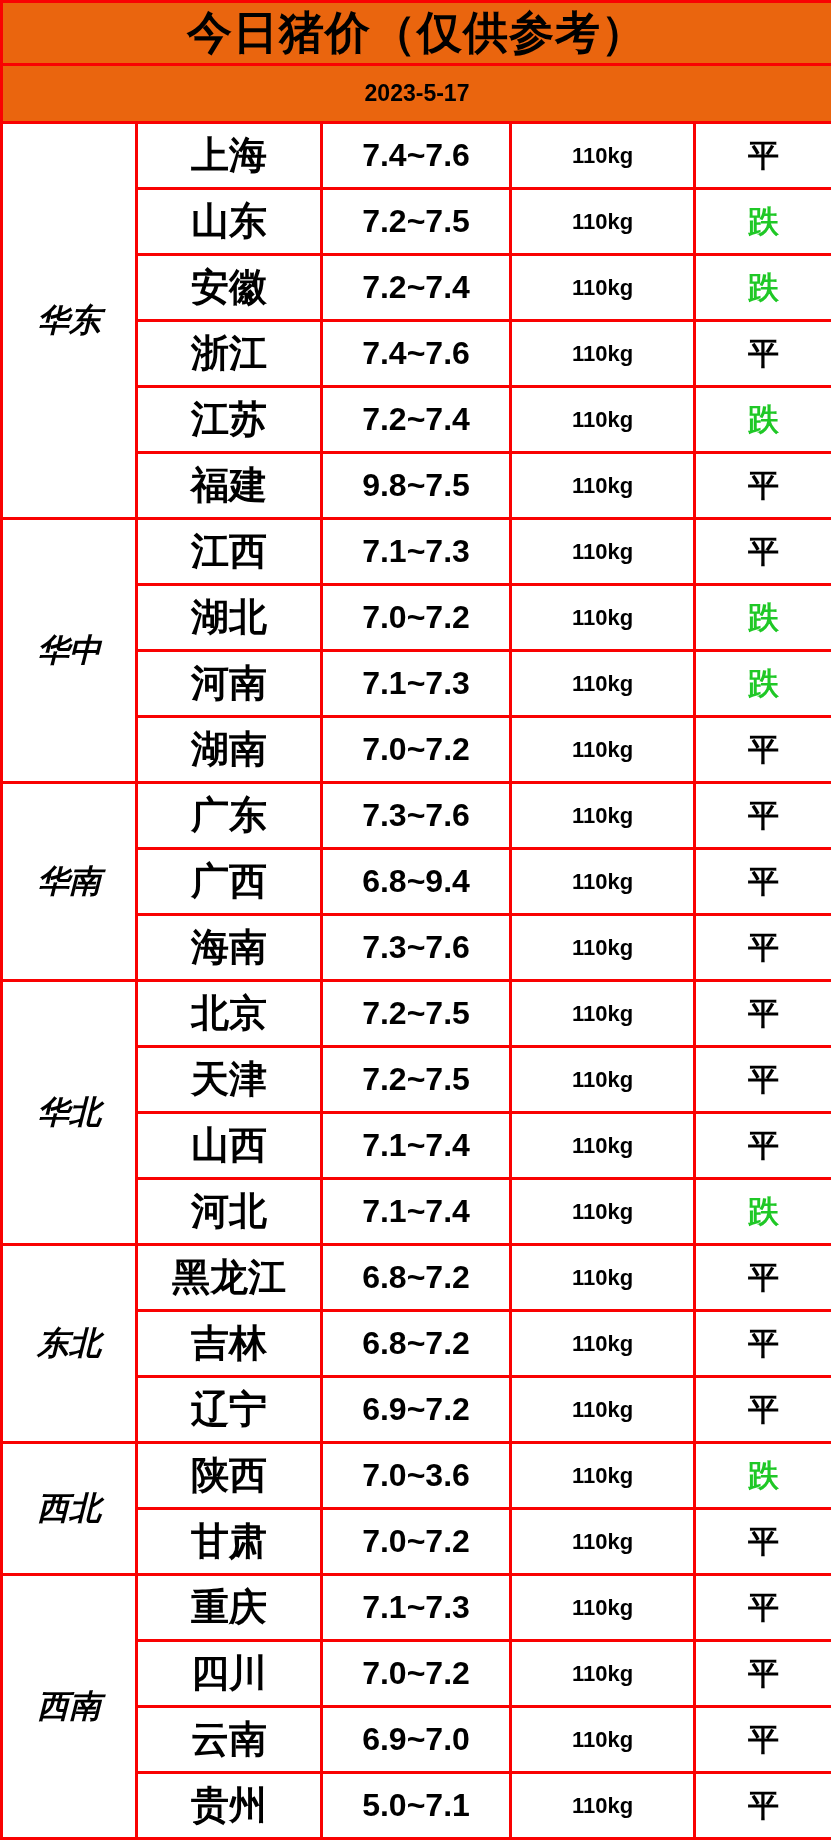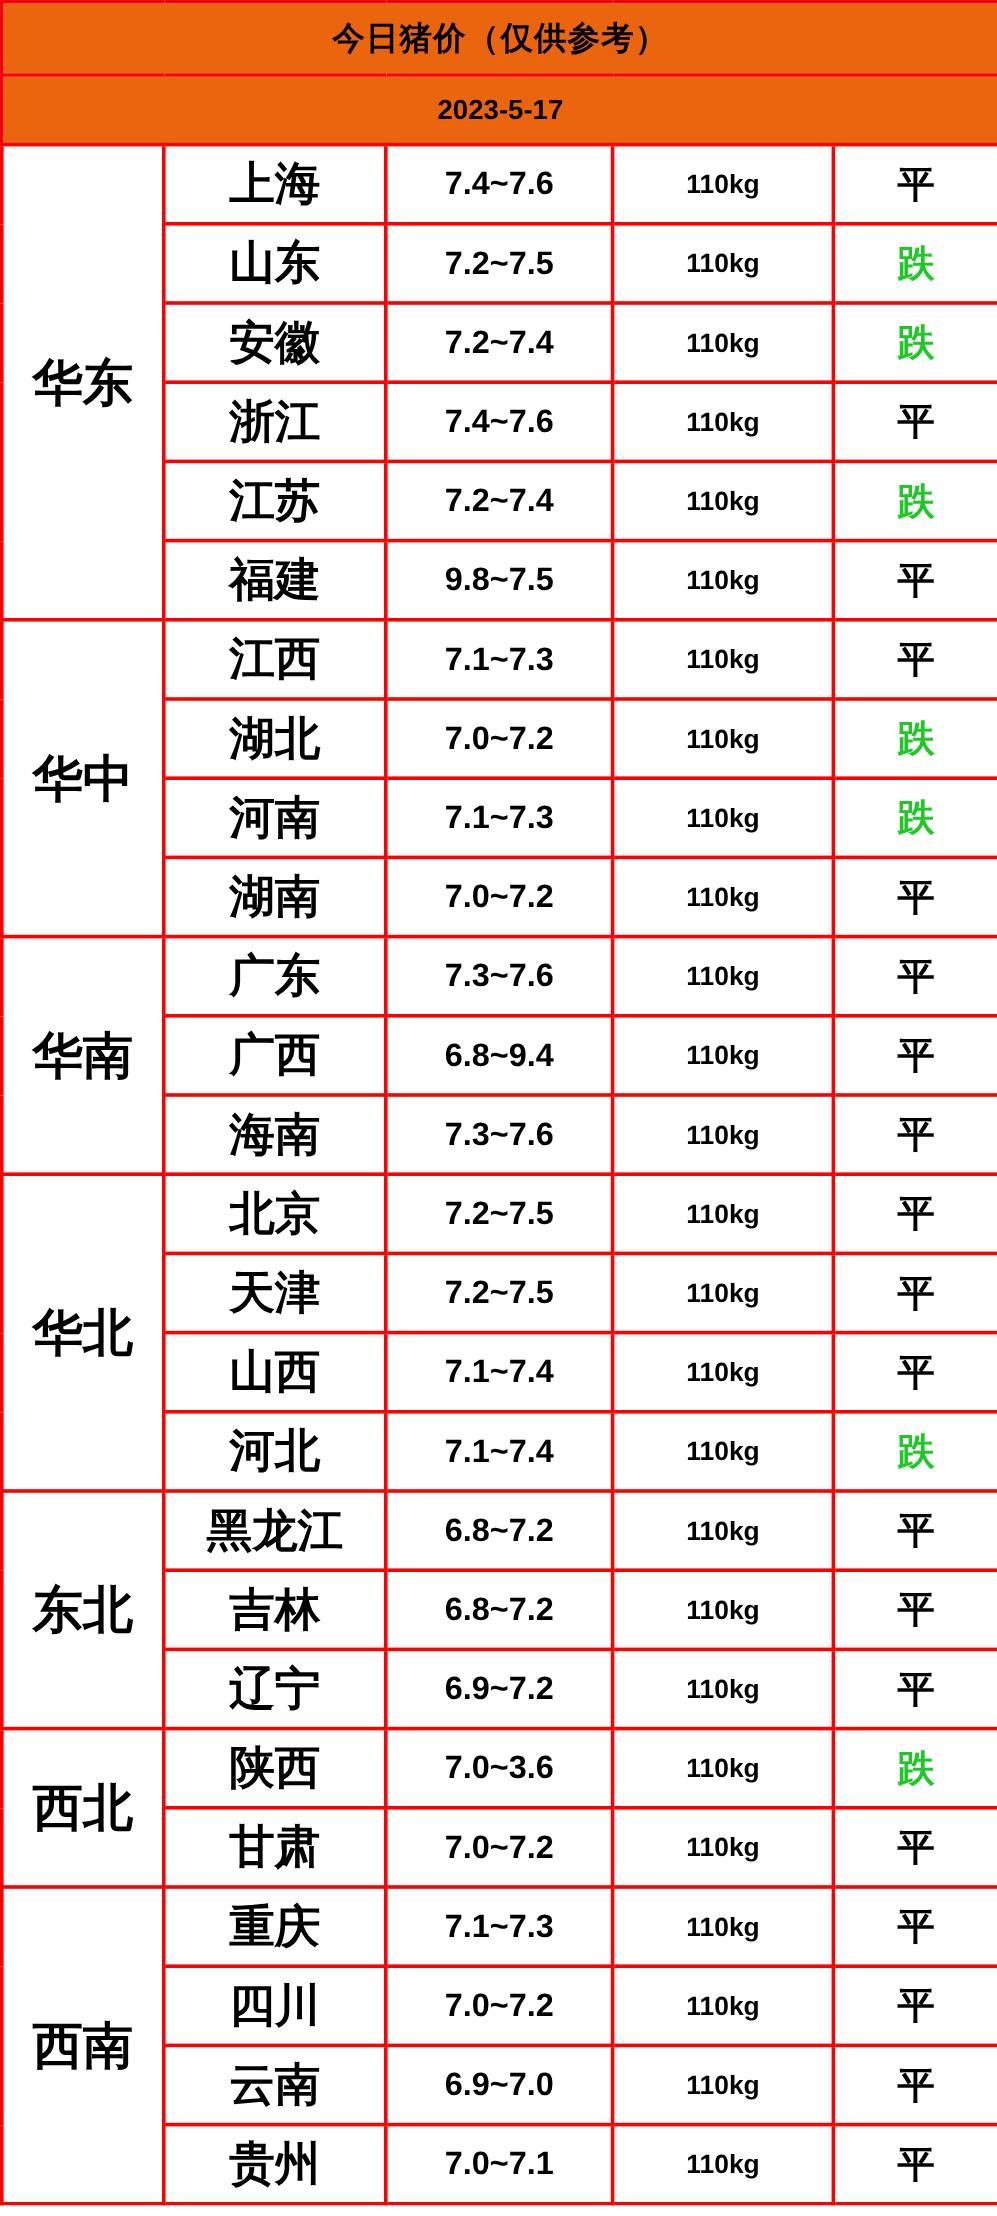--- a/index.html
+++ b/index.html
@@ -27,32 +27,32 @@
     border: 3px solid var(--c-border);
     text-align: center;
     vertical-align: middle;
     padding: 0;
     overflow: hidden;
     white-space: nowrap;
   }
   td.title-cell {
     background: var(--c-header);
     height: 58px;
-    font-size: 27px;
+    font-size: 45px;
     letter-spacing: 1px;
   }
   td.date-cell {
     background: var(--c-header);
     height: 55px;
     font-size: 23px;
   }
   tr.data-row td { height: 63px; }
-  td.region-cell   { font-size: 42px; }
+  td.region-cell   { font-size: 32px; font-style: italic; }
   td.province-cell { font-size: 38px; }
-  td.price-cell    { font-size: 27px; }
+  td.price-cell    { font-size: 32px; }
   td.weight-cell   { font-size: 22px; }
   td.status-cell   { font-size: 31px; }
   td.status-down   { color: var(--c-down); }
 </style>
 </head>
 <body>
 
 <table class="price-table">
   <colgroup>
     <col style="width:135px">
@@ -222,18 +222,18 @@
         <td class="status-cell">平</td>
       </tr>
       <tr class="data-row">
         <td class="province-cell">云南</td>
         <td class="price-cell">6.9~7.0</td>
         <td class="weight-cell">110kg</td>
         <td class="status-cell">平</td>
       </tr>
       <tr class="data-row">
         <td class="province-cell">贵州</td>
-        <td class="price-cell">7.0~7.1</td>
+        <td class="price-cell">5.0~7.1</td>
         <td class="weight-cell">110kg</td>
         <td class="status-cell">平</td>
       </tr>
     </tbody>
 </table>
 
 </body></html>

